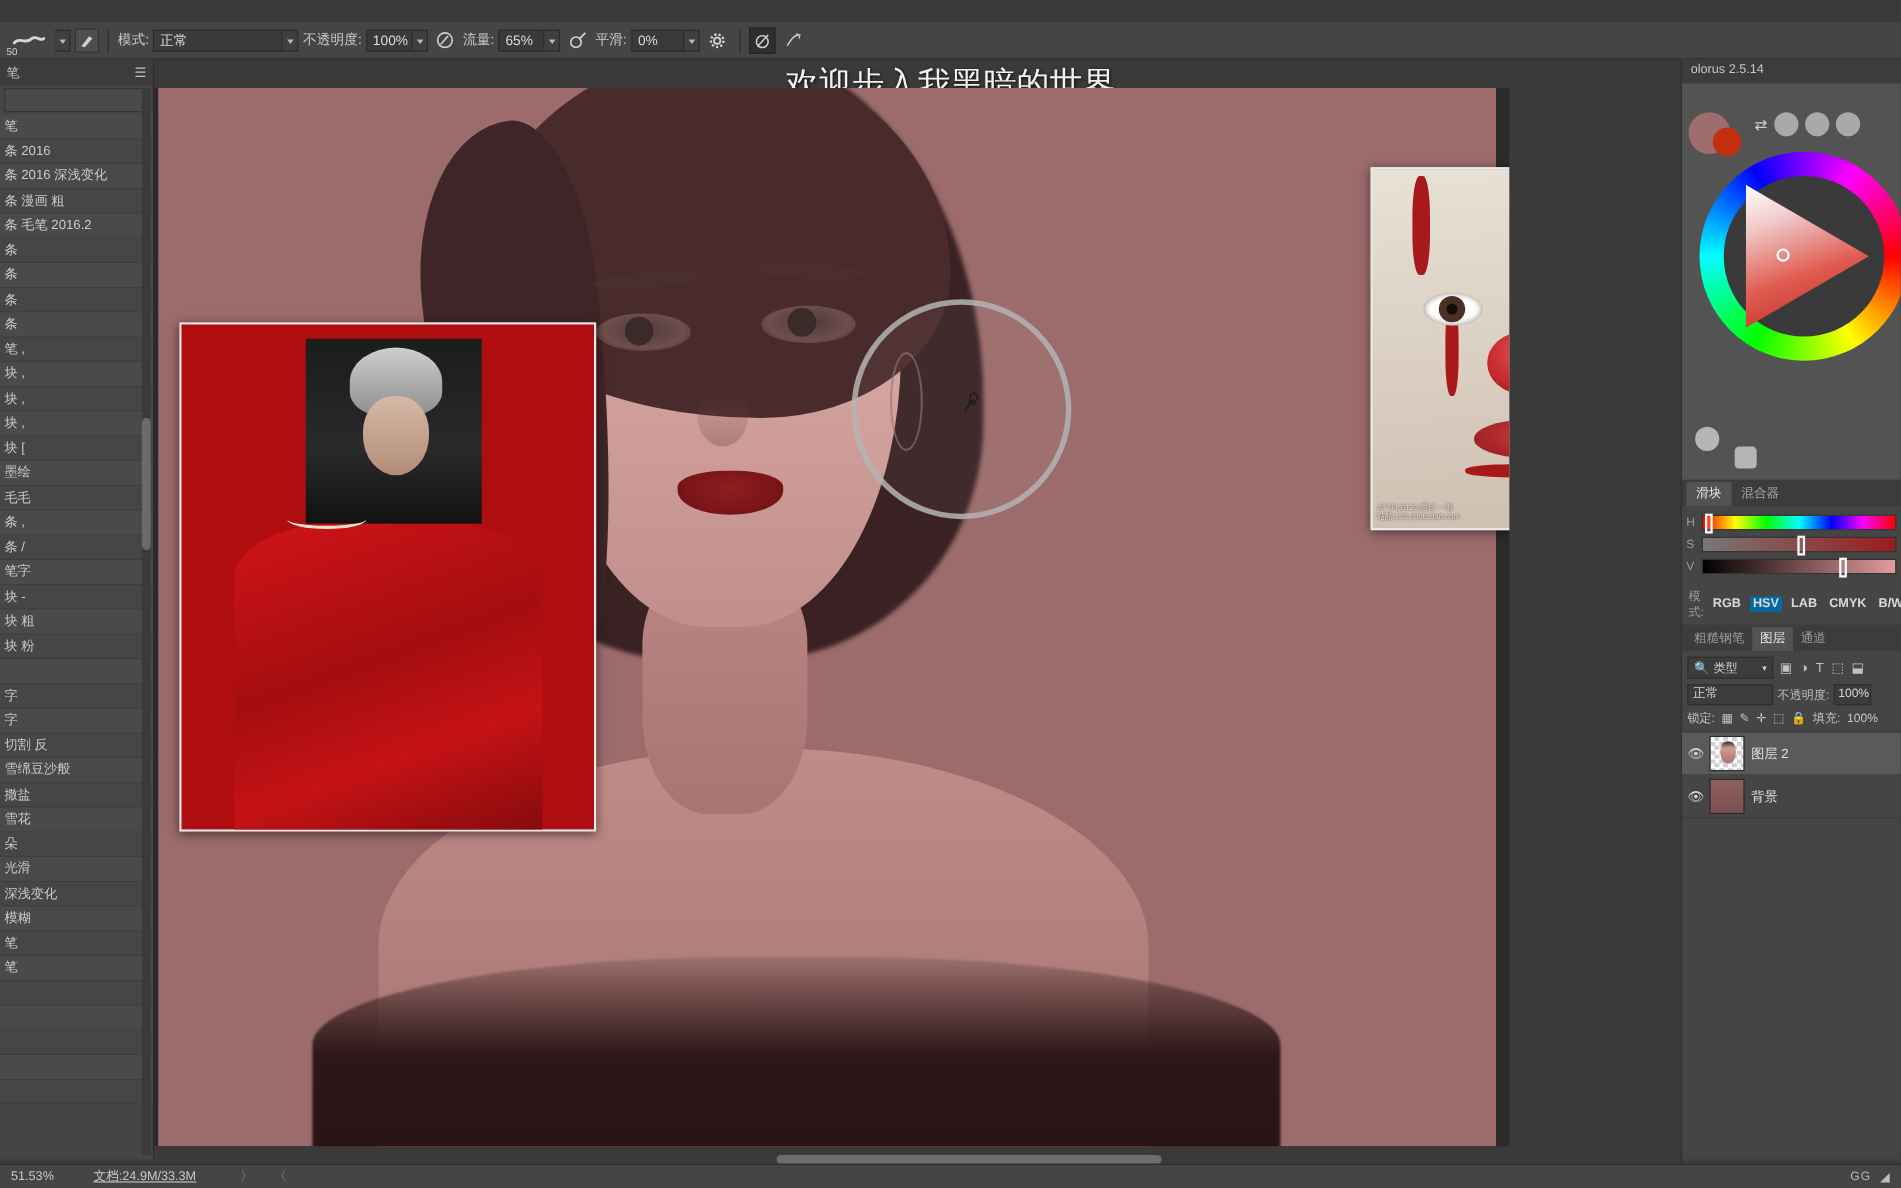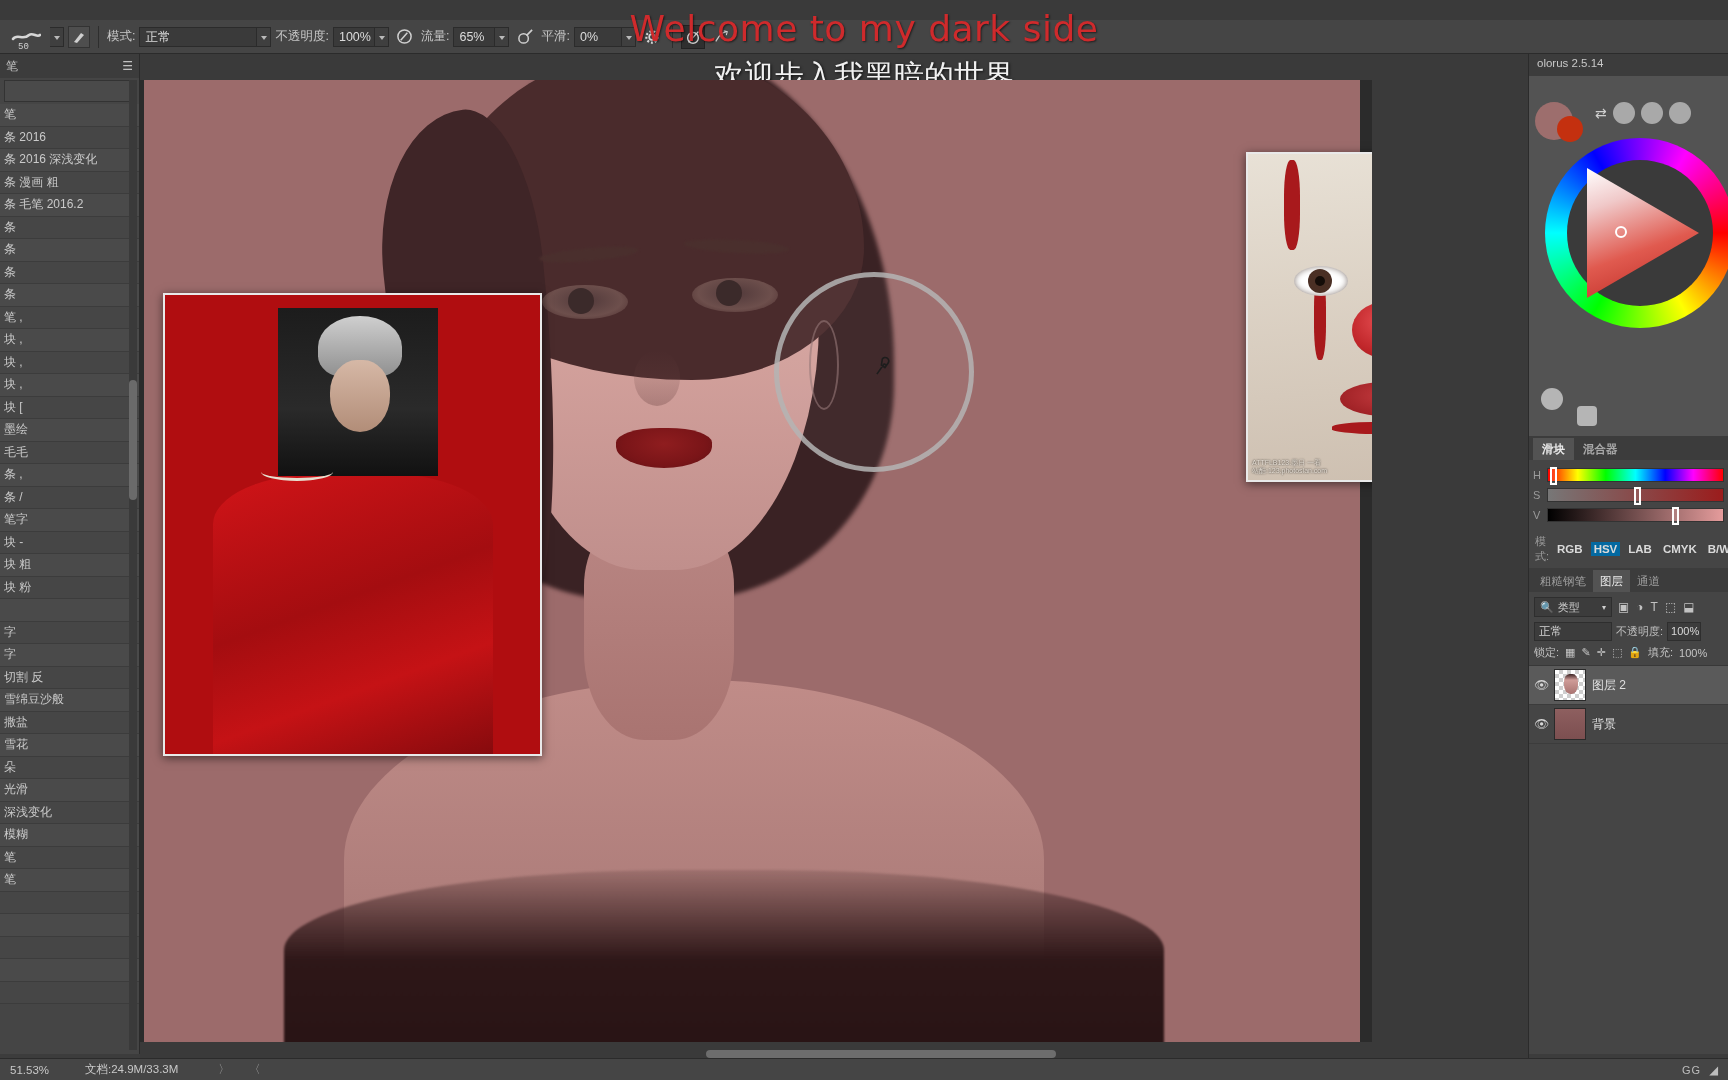--- a/index.html
+++ b/index.html
@@ -42,21 +42,21 @@
   .caret::after {
     content: ""; position: absolute; left: 4px; top: 8px;
     border-left: 3px solid transparent; border-right: 3px solid transparent;
     border-top: 4px solid #b9b9b9;
   }
   .sep { width: 1px; height: 22px; background: #2e2e2e; margin: 0 4px; }
   .brush-preview {
     width: 40px; height: 28px; display: flex; flex-direction: column;
     align-items: center; justify-content: center; position: relative;
   }
-  .brush-size { color: #d0d0d0; font-size: 9px; position: absolute; bottom: -1px; left: 12px; font-family: Liberation Mono, monospace; }
+  .brush-size { color: #d0d0d0; font-size: 9px; position: absolute; bottom: -1px; left: 0; }
   .tool-sq {
     width: 22px; height: 22px; background: #4e4e4e; border: 1px solid #333;
     display: flex; align-items: center; justify-content: center;
   }
   .icon-btn {
     width: 24px; height: 24px; display: flex; align-items: center; justify-content: center;
     color: #cfcfcf;
   }
   .icon-btn.active { background: #2f2f2f; border: 1px solid #222; }
 
@@ -313,21 +313,21 @@
   }
   .tri-marker {
     position:absolute; left:70px; top:88px; width:12px; height:12px;
     border:2px solid #fff; border-radius:50%;
   }
   .cl-bot-l { position:absolute; left:12px; bottom:26px; width:22px; height:22px; border-radius:50%; background:#b5b5b5; }
   .cl-bot-c { position:absolute; left:48px; bottom:10px; width:20px; height:20px; border-radius:4px; background:#b5b5b5; }
 
   
   .slider-panel { background: #454545; }
-  .sp-tabbar { height: 24px; background:#3c3c3c; display:flex; align-items:flex-end; padding-left:4px;font-weight:bold; }
+  .sp-tabbar { height: 24px; background:#3c3c3c; display:flex; align-items:flex-end; padding-left:4px; }
   .sp-tab { height:22px; padding:0 9px; font-size:11.5px; line-height:22px; color:#a8a8a8; }
   .sp-tab.active { background:#535353; color:#e8e8e8; }
   .sp-rows { padding: 6px 4px 4px 4px; }
   .sp-row { display:flex; align-items:center; height:18px; margin-bottom:2px; gap:4px; }
   .sp-key { color:#9b9b9b; font-size:11px; width:10px; }
   .sp-track { position:relative; flex:1; height:14px; border:1px solid #333; }
   .sp-track.h { background: linear-gradient(90deg,#f00 0%,#ff0 17%,#0f0 33%,#0ff 50%,#00f 67%,#f0f 83%,#f00 100%); }
   .sp-track.s { background: linear-gradient(90deg,#777 0%, #9b1c1c 100%); }
   .sp-track.v { background: linear-gradient(90deg,#000 0%, #e59c9c 100%); }
   .sp-knob { position:absolute; top:-2px; width:7px; height:18px; border:2px solid #fff; background:rgba(255,255,255,0.1); }
@@ -383,21 +383,21 @@
     color:#c4c4c4; font-size:12px;
   }
 
   
   .statusbar {
     position:absolute; left:0; bottom:0; width:1728px; height:22px;
     background:#454545; border-top:1px solid #2b2b2b;
     display:flex; align-items:center; gap:0; color:#c9c9c9; font-size:11.5px;
   }
   .sb-zoom { width:75px; padding-left:10px; }
-  .sb-doc { padding-left:10px; }
+  .sb-doc { padding-left:10px;text-decoration:underline; }
   .sb-arrows { padding-left:40px; color:#9a9a9a; letter-spacing:8px; }
   .sb-right { margin-left:auto; display:flex; align-items:center; gap:8px; padding-right:10px; color:#bdbdbd; }
   .sb-gg { font-size:11px; letter-spacing:1px; }
 </style>
 </head>
 <body>
 
 <div id="app">
 
 
@@ -461,21 +461,20 @@
         </svg>
     </div>
     <div class="icon-btn">
       <svg width="16" height="16" viewBox="0 0 18 18">
           <path d="M3 14 C7 8, 9 4, 15 3" stroke="#cfcfcf" stroke-width="1.5" fill="none"></path>
           <path d="M12 2 l4 1 -1 4" stroke="#cfcfcf" stroke-width="1.2" fill="none"></path>
         </svg>
     </div>
   </div>
 
-  <div class="overlay-title">Welcome to my dark side</div>
   <div class="overlay-sub">欢迎步入我黑暗的世界</div>
 
   <div class="left-panel">
     <div class="lp-header">
       <span class="t">笔</span>
       <span style="color:#c0c0c0;font-size:12px;">☰</span>
     </div>
     <div class="lp-search"></div>
     <div class="brush-list">
       <div class="brush-row">笔</div>

